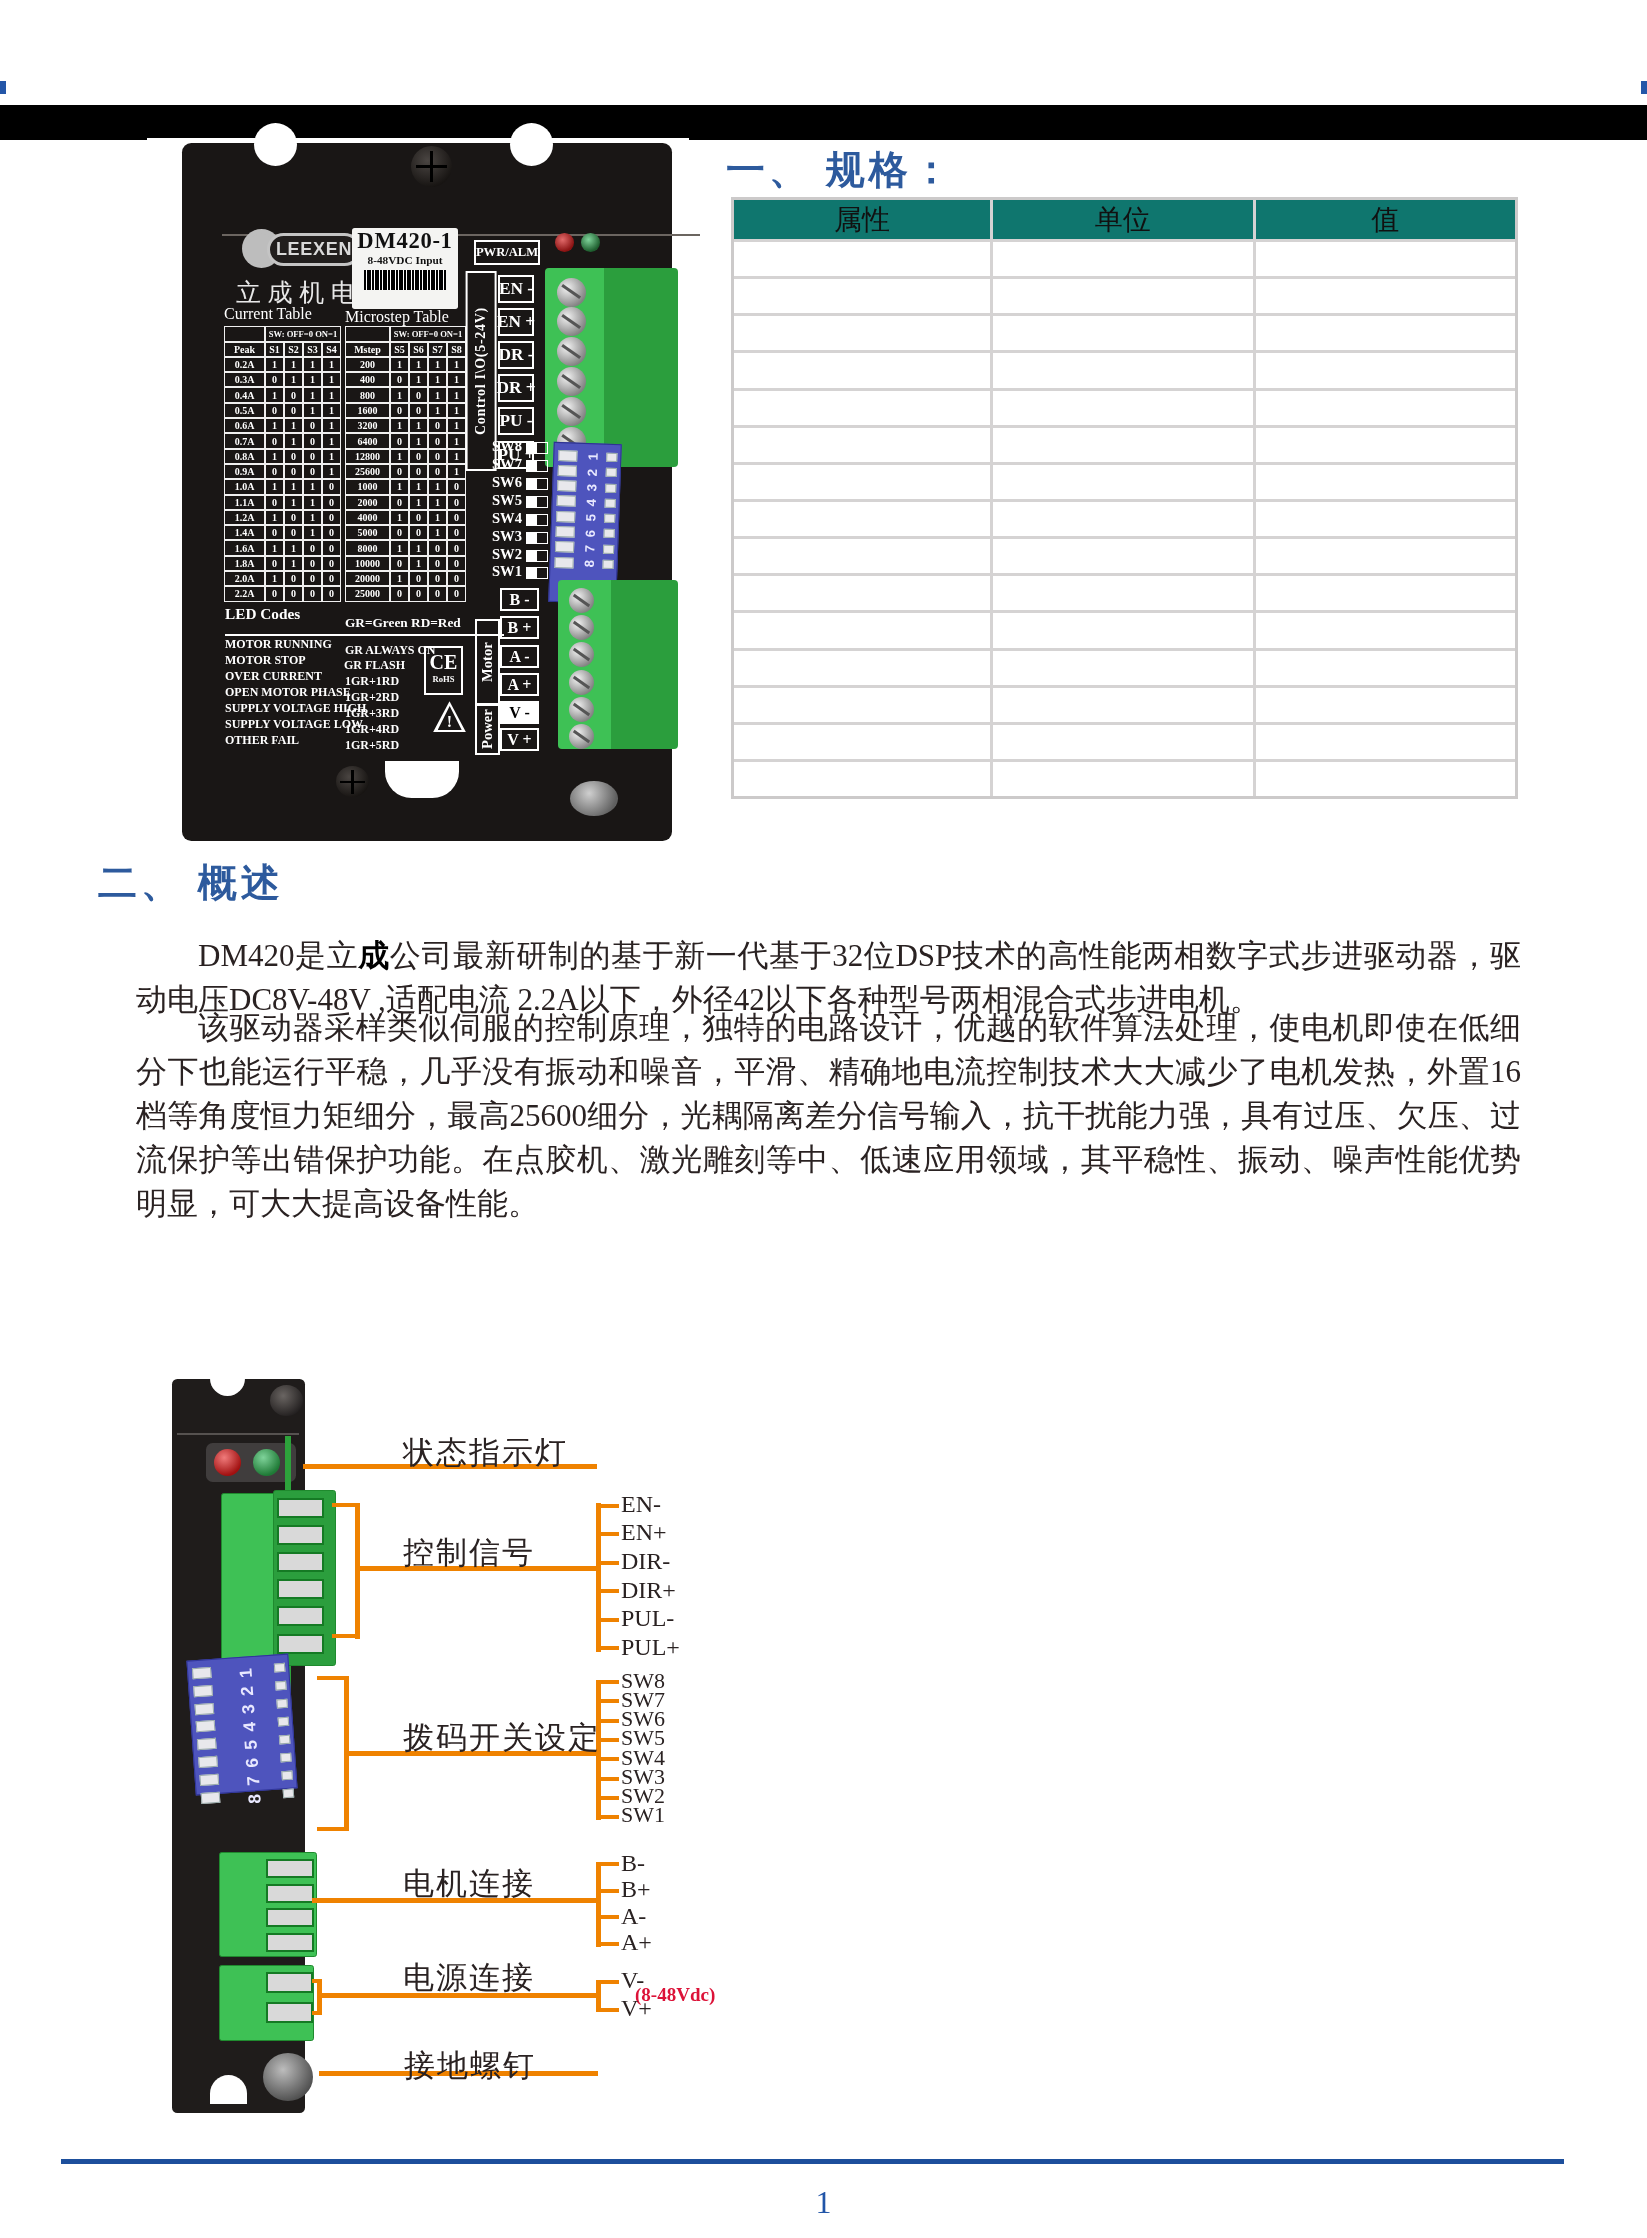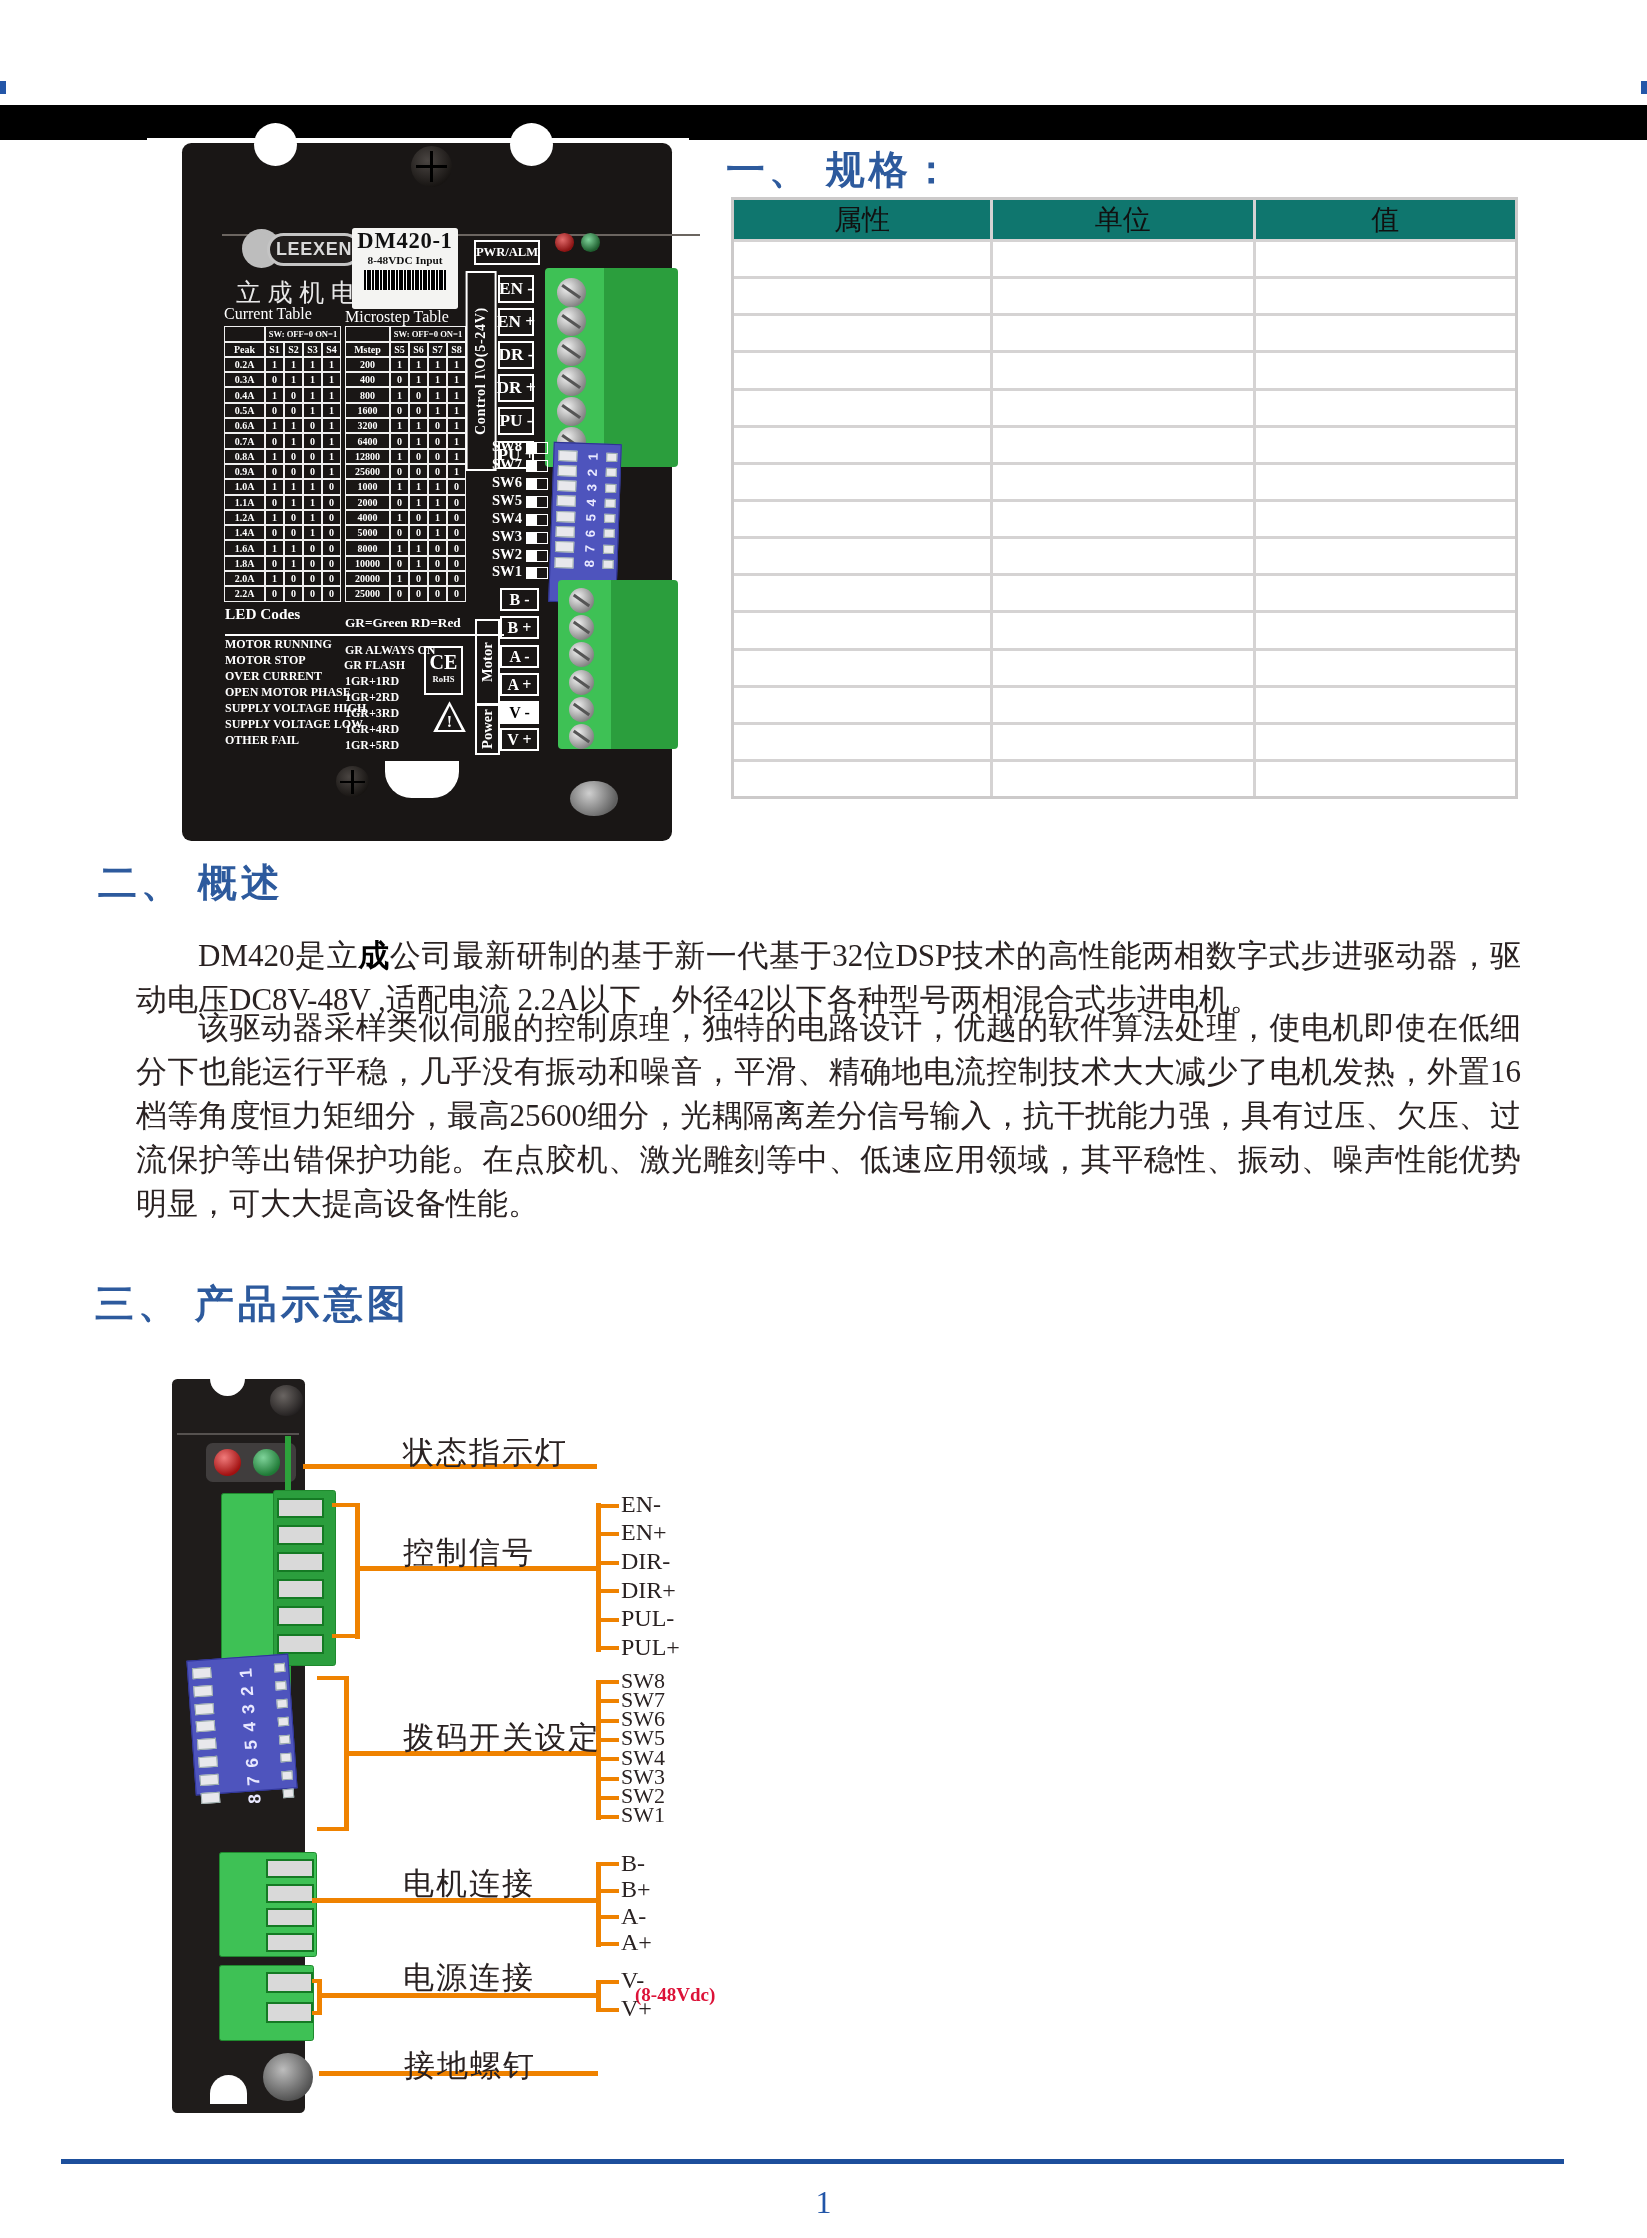--- a/index.html
+++ b/index.html
@@ -542,21 +542,20 @@
         <div class="sp-cell sp-c0"></div>
         <div class="sp-cell sp-c1"></div>
         <div class="sp-cell sp-c2"></div>
       </div>
     </div>
 
   <div class="h1" id="h-overview">二、 概述</div>
   <p class="para" id="para1"><span>DM420是立</span><span class="hl">成</span><span>公司最新研制的基于新一代基于32位DSP技术的高性能两相数字式步进驱动器，驱动电压DC8V-48V ,适配电流 2.2A以下，外径42以下各种型号两相混合式步进电机。</span></p>
   <p class="para" id="para2">该驱动器采样类似伺服的控制原理，独特的电路设计，优越的软件算法处理，使电机即使在低细分下也能运行平稳，几乎没有振动和噪音，平滑、精确地电流控制技术大大减少了电机发热，外置16档等角度恒力矩细分，最高25600细分，光耦隔离差分信号输入，抗干扰能力强，具有过压、欠压、过流保护等出错保护功能。在点胶机、激光雕刻等中、低速应用领域，其平稳性、振动、噪声性能优势明显，可大大提高设备性能。</p>
 
-  <div class="h1" id="h-diagram">三、 产品示意图</div>
 
   <div class="diagram">
     <div class="dbox">
       <div class="dev2">
         <div class="d-notch-top"></div>
         <div class="d-dome"></div>
         <div class="d-groove"></div>
       </div>
       <div class="ledblk" style="left:43px;top:73px;">
         <div class="dled r"></div>

